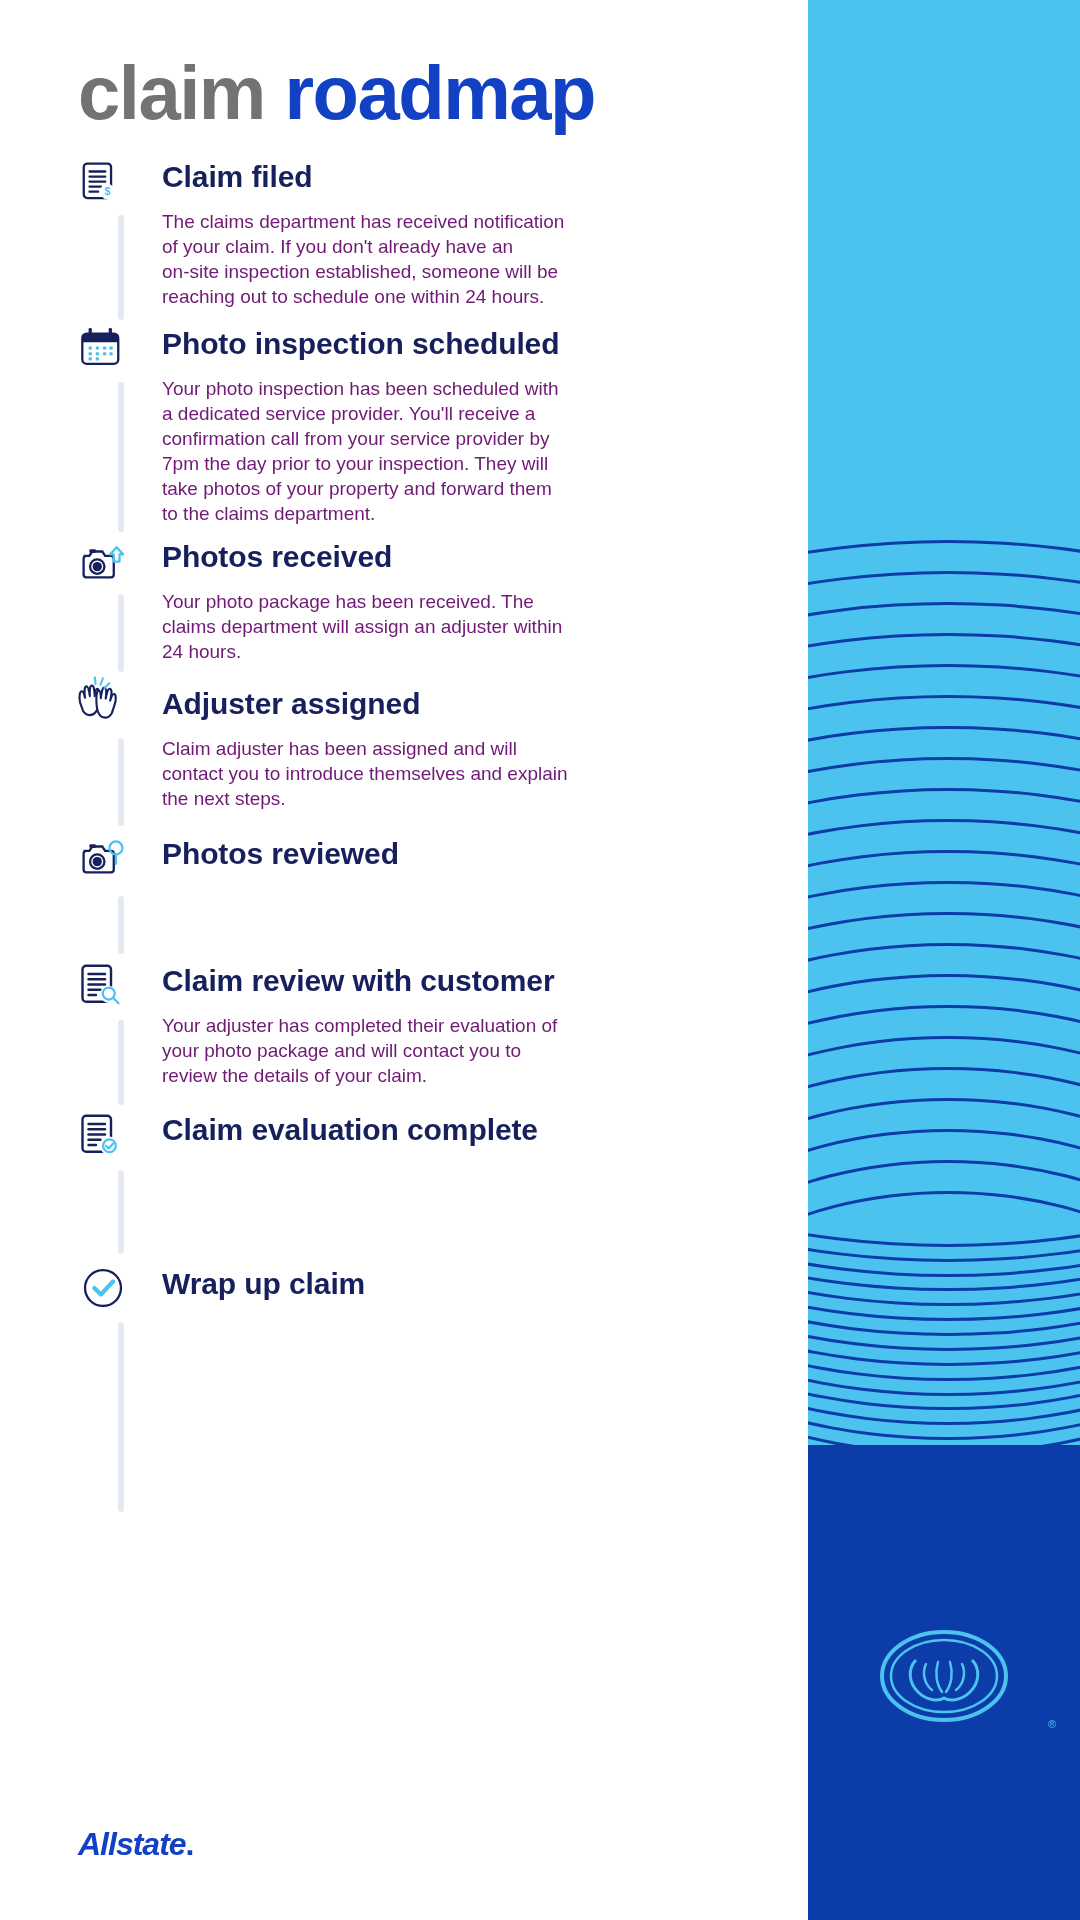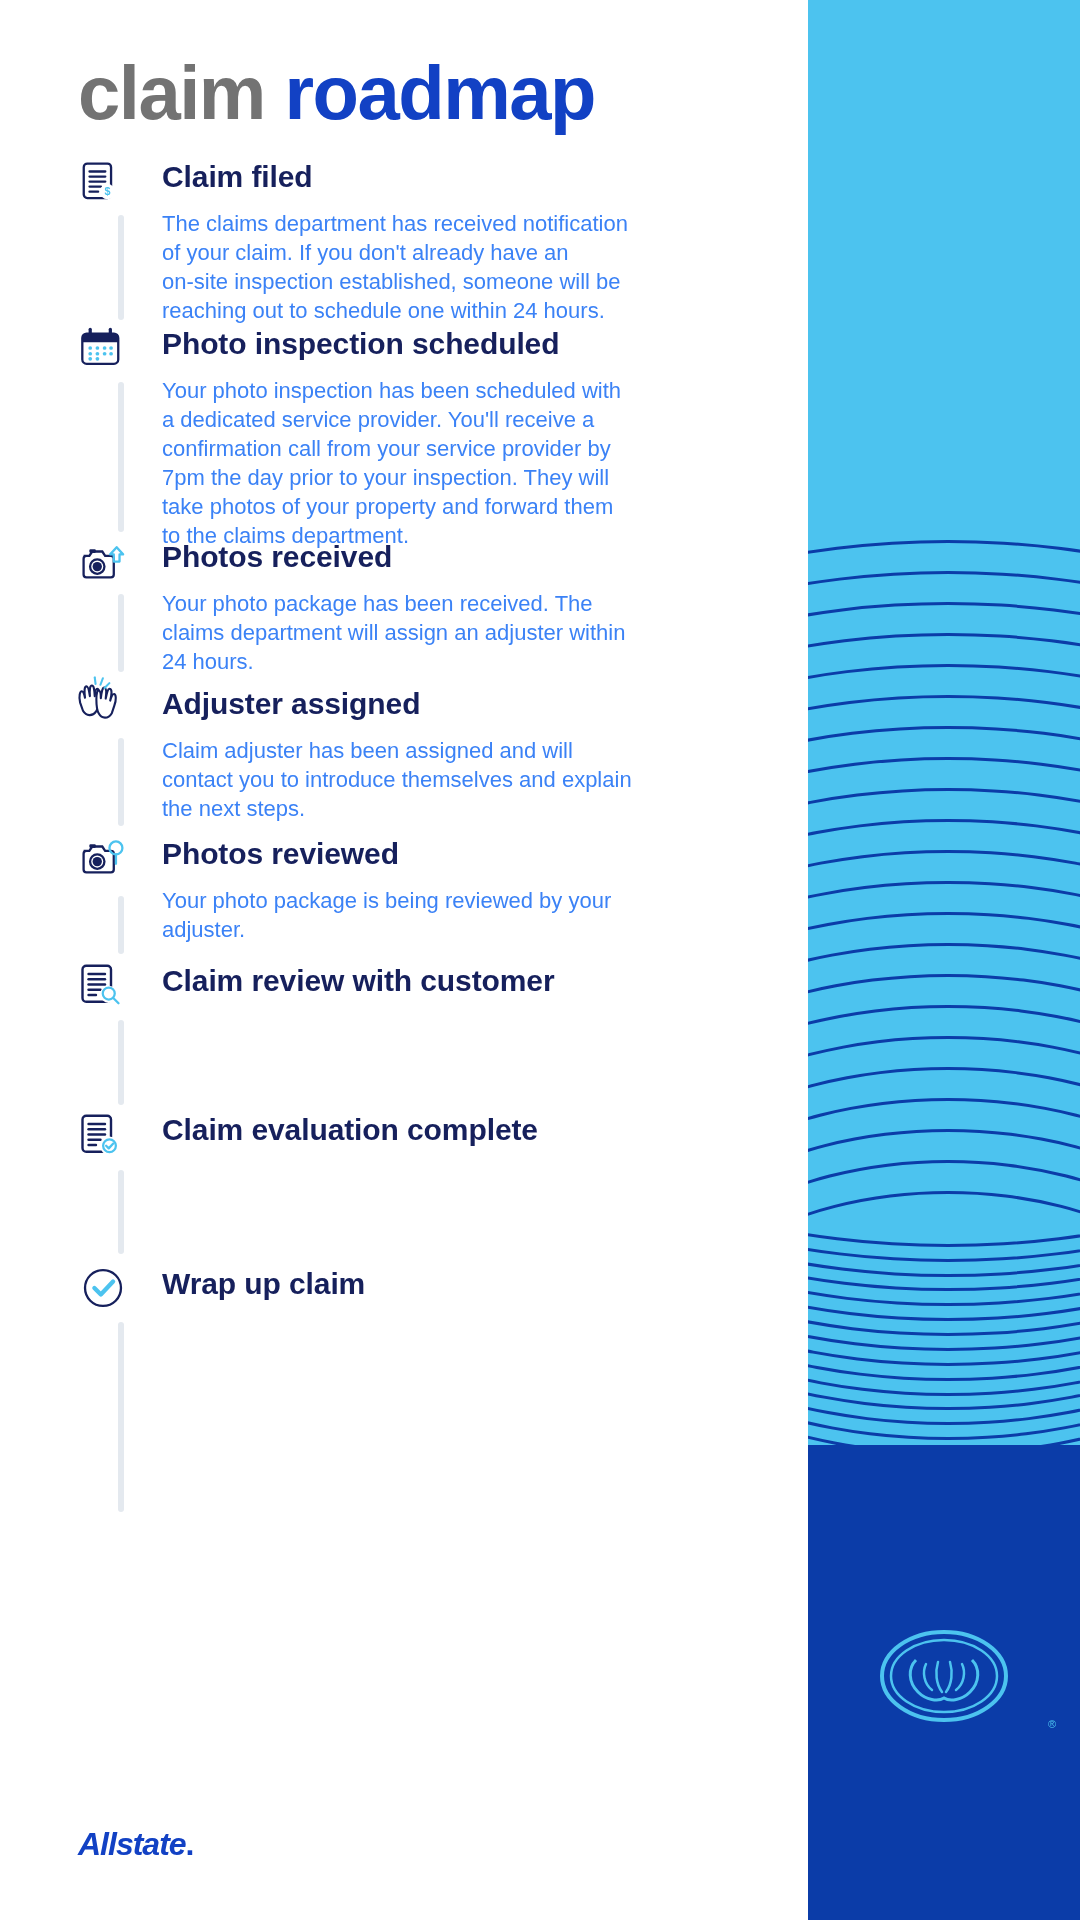--- a/index.html
+++ b/index.html
@@ -98,23 +98,23 @@
   }
   .step-title {
     font-size:30px;
     font-weight:700;
     color:#16205c;
     letter-spacing:-0.1px;
     line-height:1.15;
     margin-bottom:14px;
   }
   .step-body {
-    font-size:22px;
+    font-size:19px;
     font-weight:400;
-    color:#3b82f6;
+    color:#701a75;
     line-height:1.32;
     white-space:pre-line;
   }
 
   
   .footer-logo {
     position:absolute;
     left:78px; top:1826px;
     font-size:32px;
     font-weight:700;
@@ -274,40 +274,41 @@
           <div class="icon-wrap" style="top: -2px; left: -2px;"><svg xmlns="http://www.w3.org/2000/svg" viewBox="0 0 64 64" width="54" height="46">
         <path d="M5 22 h8 l4-6 h14 l4 6 h8 a4 4 0 0 1 4 4 v22 a4 4 0 0 1 -4 4 h-34 a4 4 0 0 1 -4 -4 v-22 a4 4 0 0 1 4 -4 z" fill="none" stroke="#16205c" stroke-width="3.2"></path>
         <circle cx="24" cy="37" r="10" fill="none" stroke="#16205c" stroke-width="3.2"></circle>
         <circle cx="24" cy="37" r="6.5" fill="#16205c"></circle>
         <rect x="13" y="13" width="9" height="5" rx="1.5" fill="#16205c"></rect>
         <circle cx="50" cy="18" r="9" fill="none" stroke="#4cc3ef" stroke-width="3.2"></circle>
         <line x1="50" y1="27" x2="50" y2="40" stroke="#4cc3ef" stroke-width="3.2" stroke-linecap="round"></line>
       </svg></div>
           <div class="text-wrap">
             <div class="step-title">Photos reviewed</div>
-            <div class="step-body">Your photo package is being reviewed by your
-adjuster.</div>
           </div>
         </div>
         <div class="step" style="top: 964px;">
           <div class="icon-wrap" style="top: -2px; left: 0px;"><svg xmlns="http://www.w3.org/2000/svg" viewBox="0 0 64 64" width="48" height="48">
         <rect x="6" y="5" width="38" height="48" rx="5" fill="none" stroke="#16205c" stroke-width="3.2"></rect>
         <g stroke="#16205c" stroke-width="3.2" stroke-linecap="round">
           <line x1="14" y1="16" x2="36" y2="16"></line>
                 <line x1="14" y1="23" x2="36" y2="23"></line>
           <line x1="14" y1="30" x2="36" y2="30"></line>
                 <line x1="14" y1="37" x2="30" y2="37"></line>
           <line x1="14" y1="44" x2="24" y2="44"></line>
         </g>
         <circle cx="41" cy="43" r="10" fill="#fff" stroke="#fff" stroke-width="3"></circle>
         <circle cx="41" cy="42" r="8" fill="none" stroke="#4cc3ef" stroke-width="3"></circle>
         <line x1="47" y1="48" x2="54" y2="55" stroke="#4cc3ef" stroke-width="3" stroke-linecap="round"></line>
       </svg></div>
           <div class="text-wrap">
             <div class="step-title">Claim review with customer</div>
+            <div class="step-body">Your adjuster has completed their evaluation of
+your photo package and will contact you to
+review the details of your claim.</div>
           </div>
         </div>
         <div class="step" style="top: 1113px;">
           <div class="icon-wrap" style="top: -1px; left: 0px;"><svg xmlns="http://www.w3.org/2000/svg" viewBox="0 0 64 64" width="48" height="48">
         <rect x="6" y="5" width="38" height="48" rx="5" fill="none" stroke="#16205c" stroke-width="3.2"></rect>
         <g stroke="#16205c" stroke-width="3.2" stroke-linecap="round">
           <line x1="14" y1="16" x2="36" y2="16"></line>
                 <line x1="14" y1="23" x2="36" y2="23"></line>
           <line x1="14" y1="30" x2="36" y2="30"></line>
                 <line x1="14" y1="37" x2="30" y2="37"></line>

